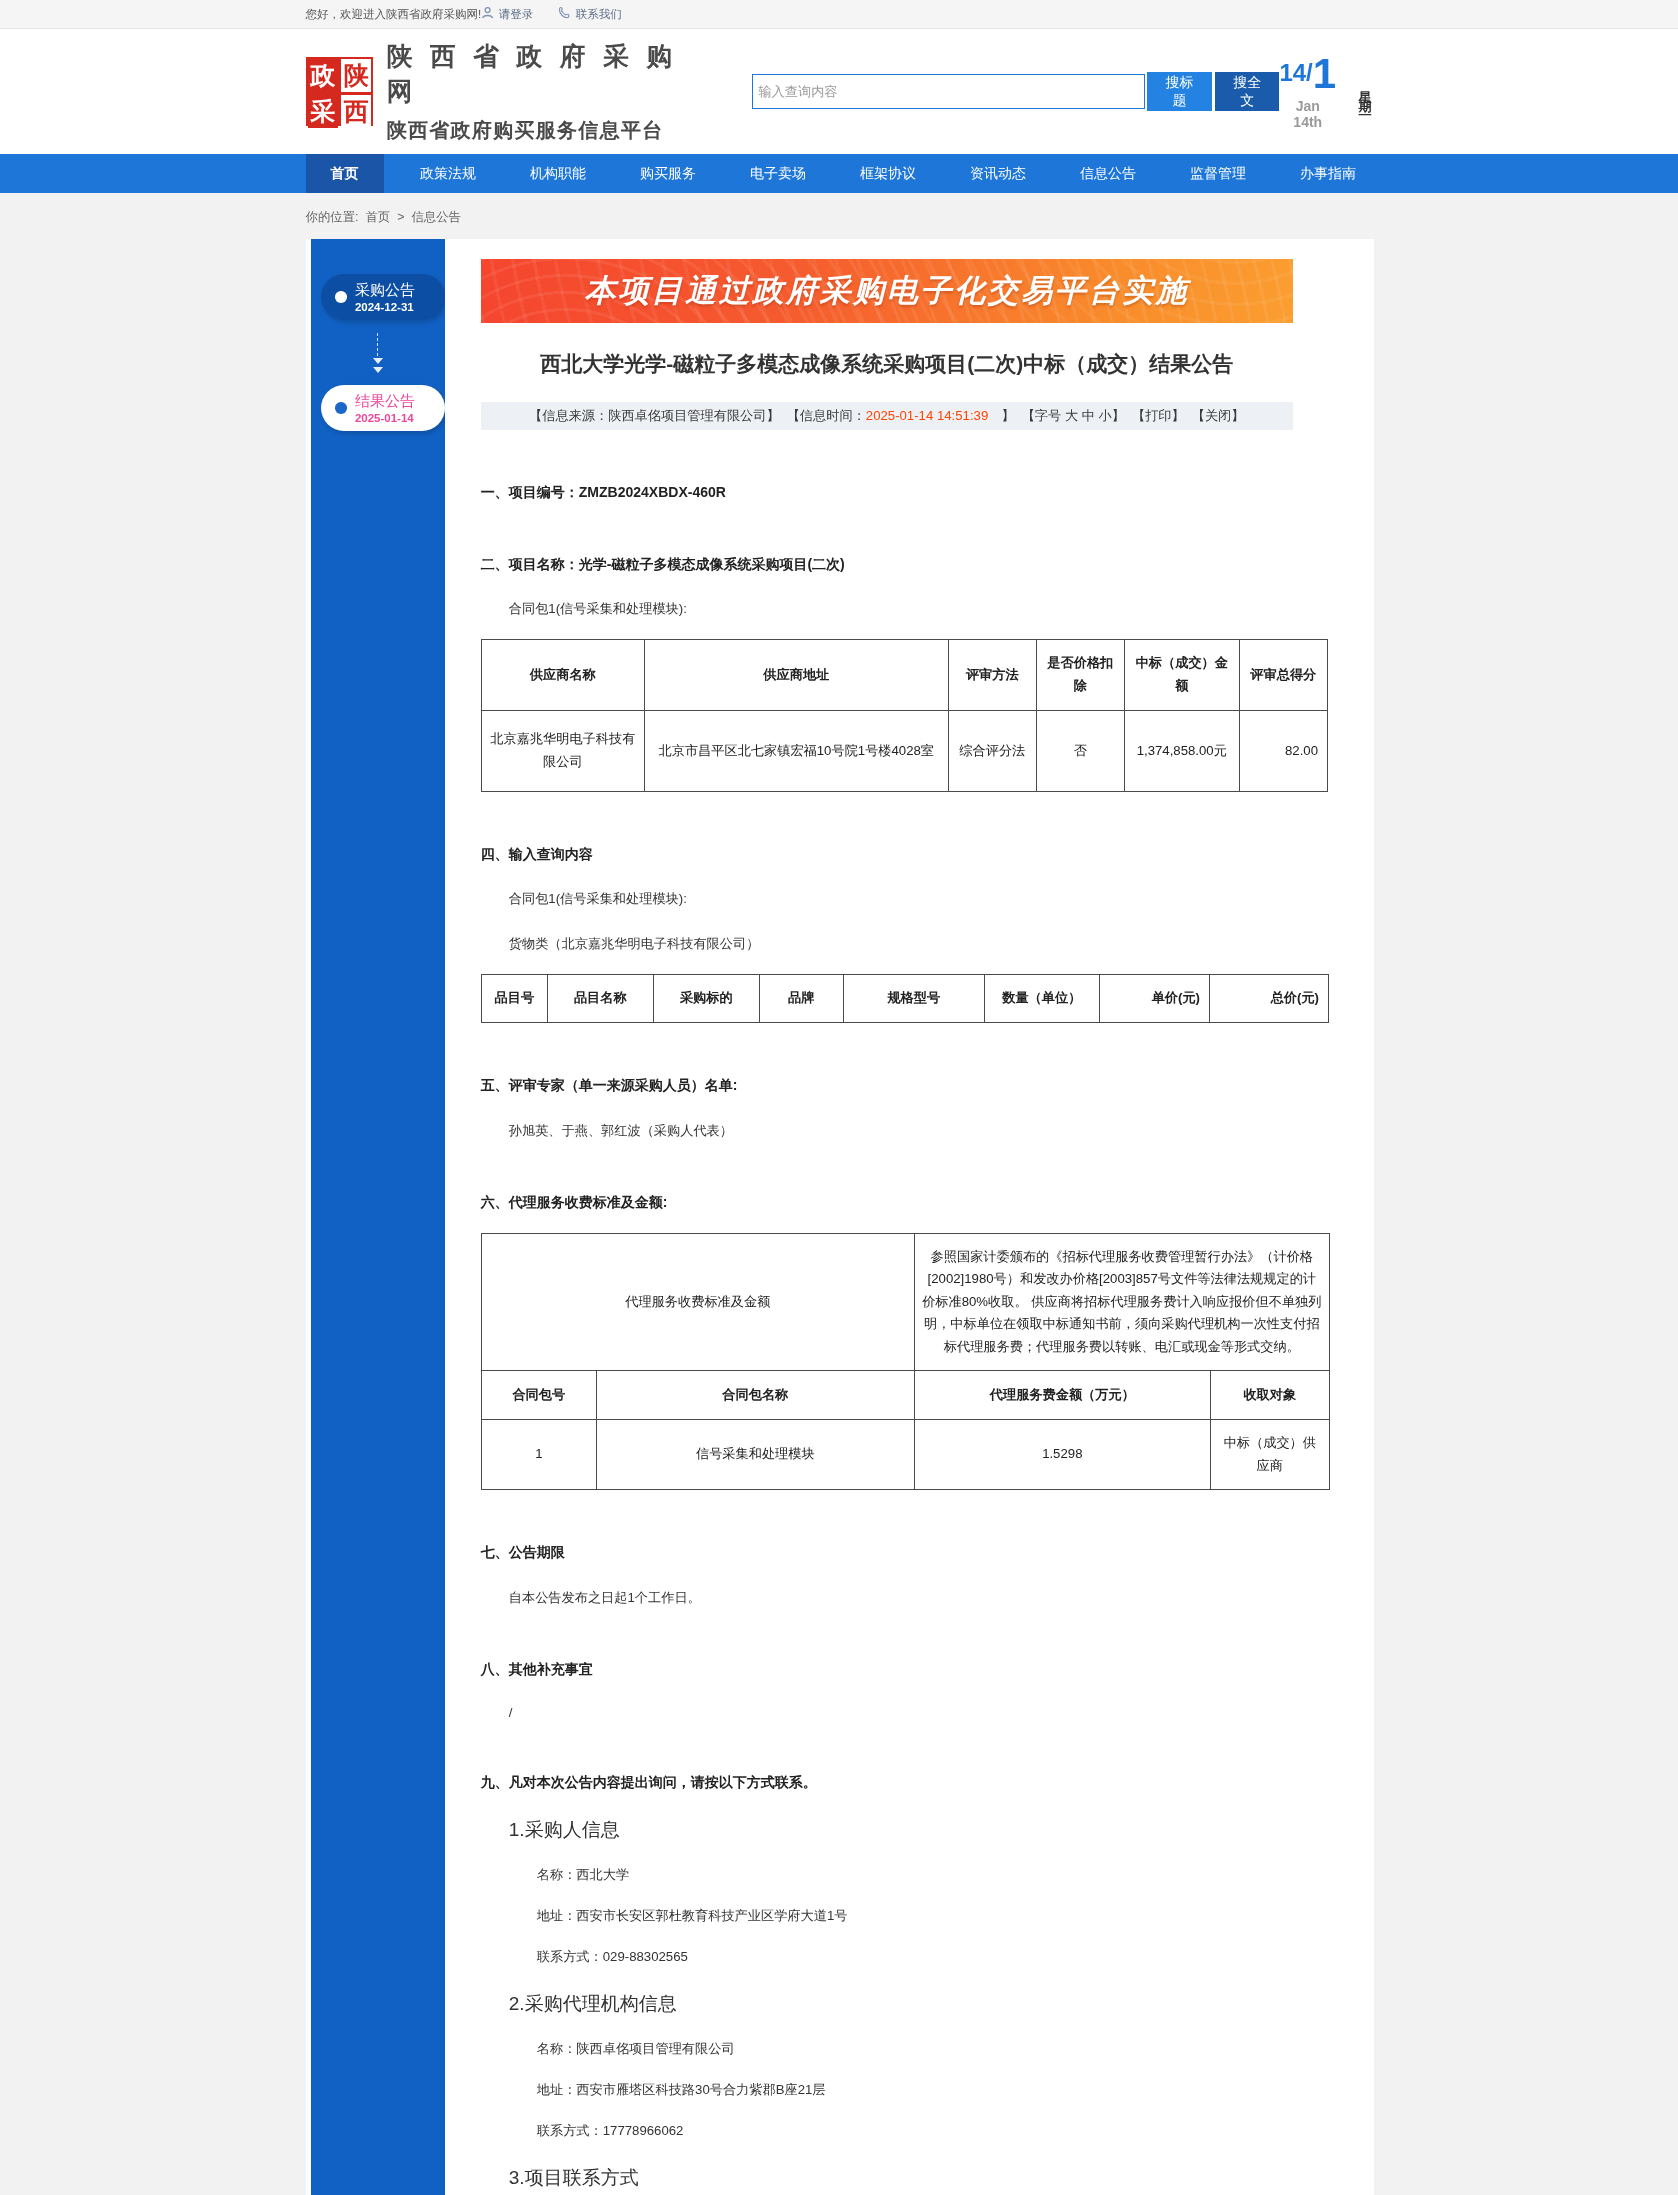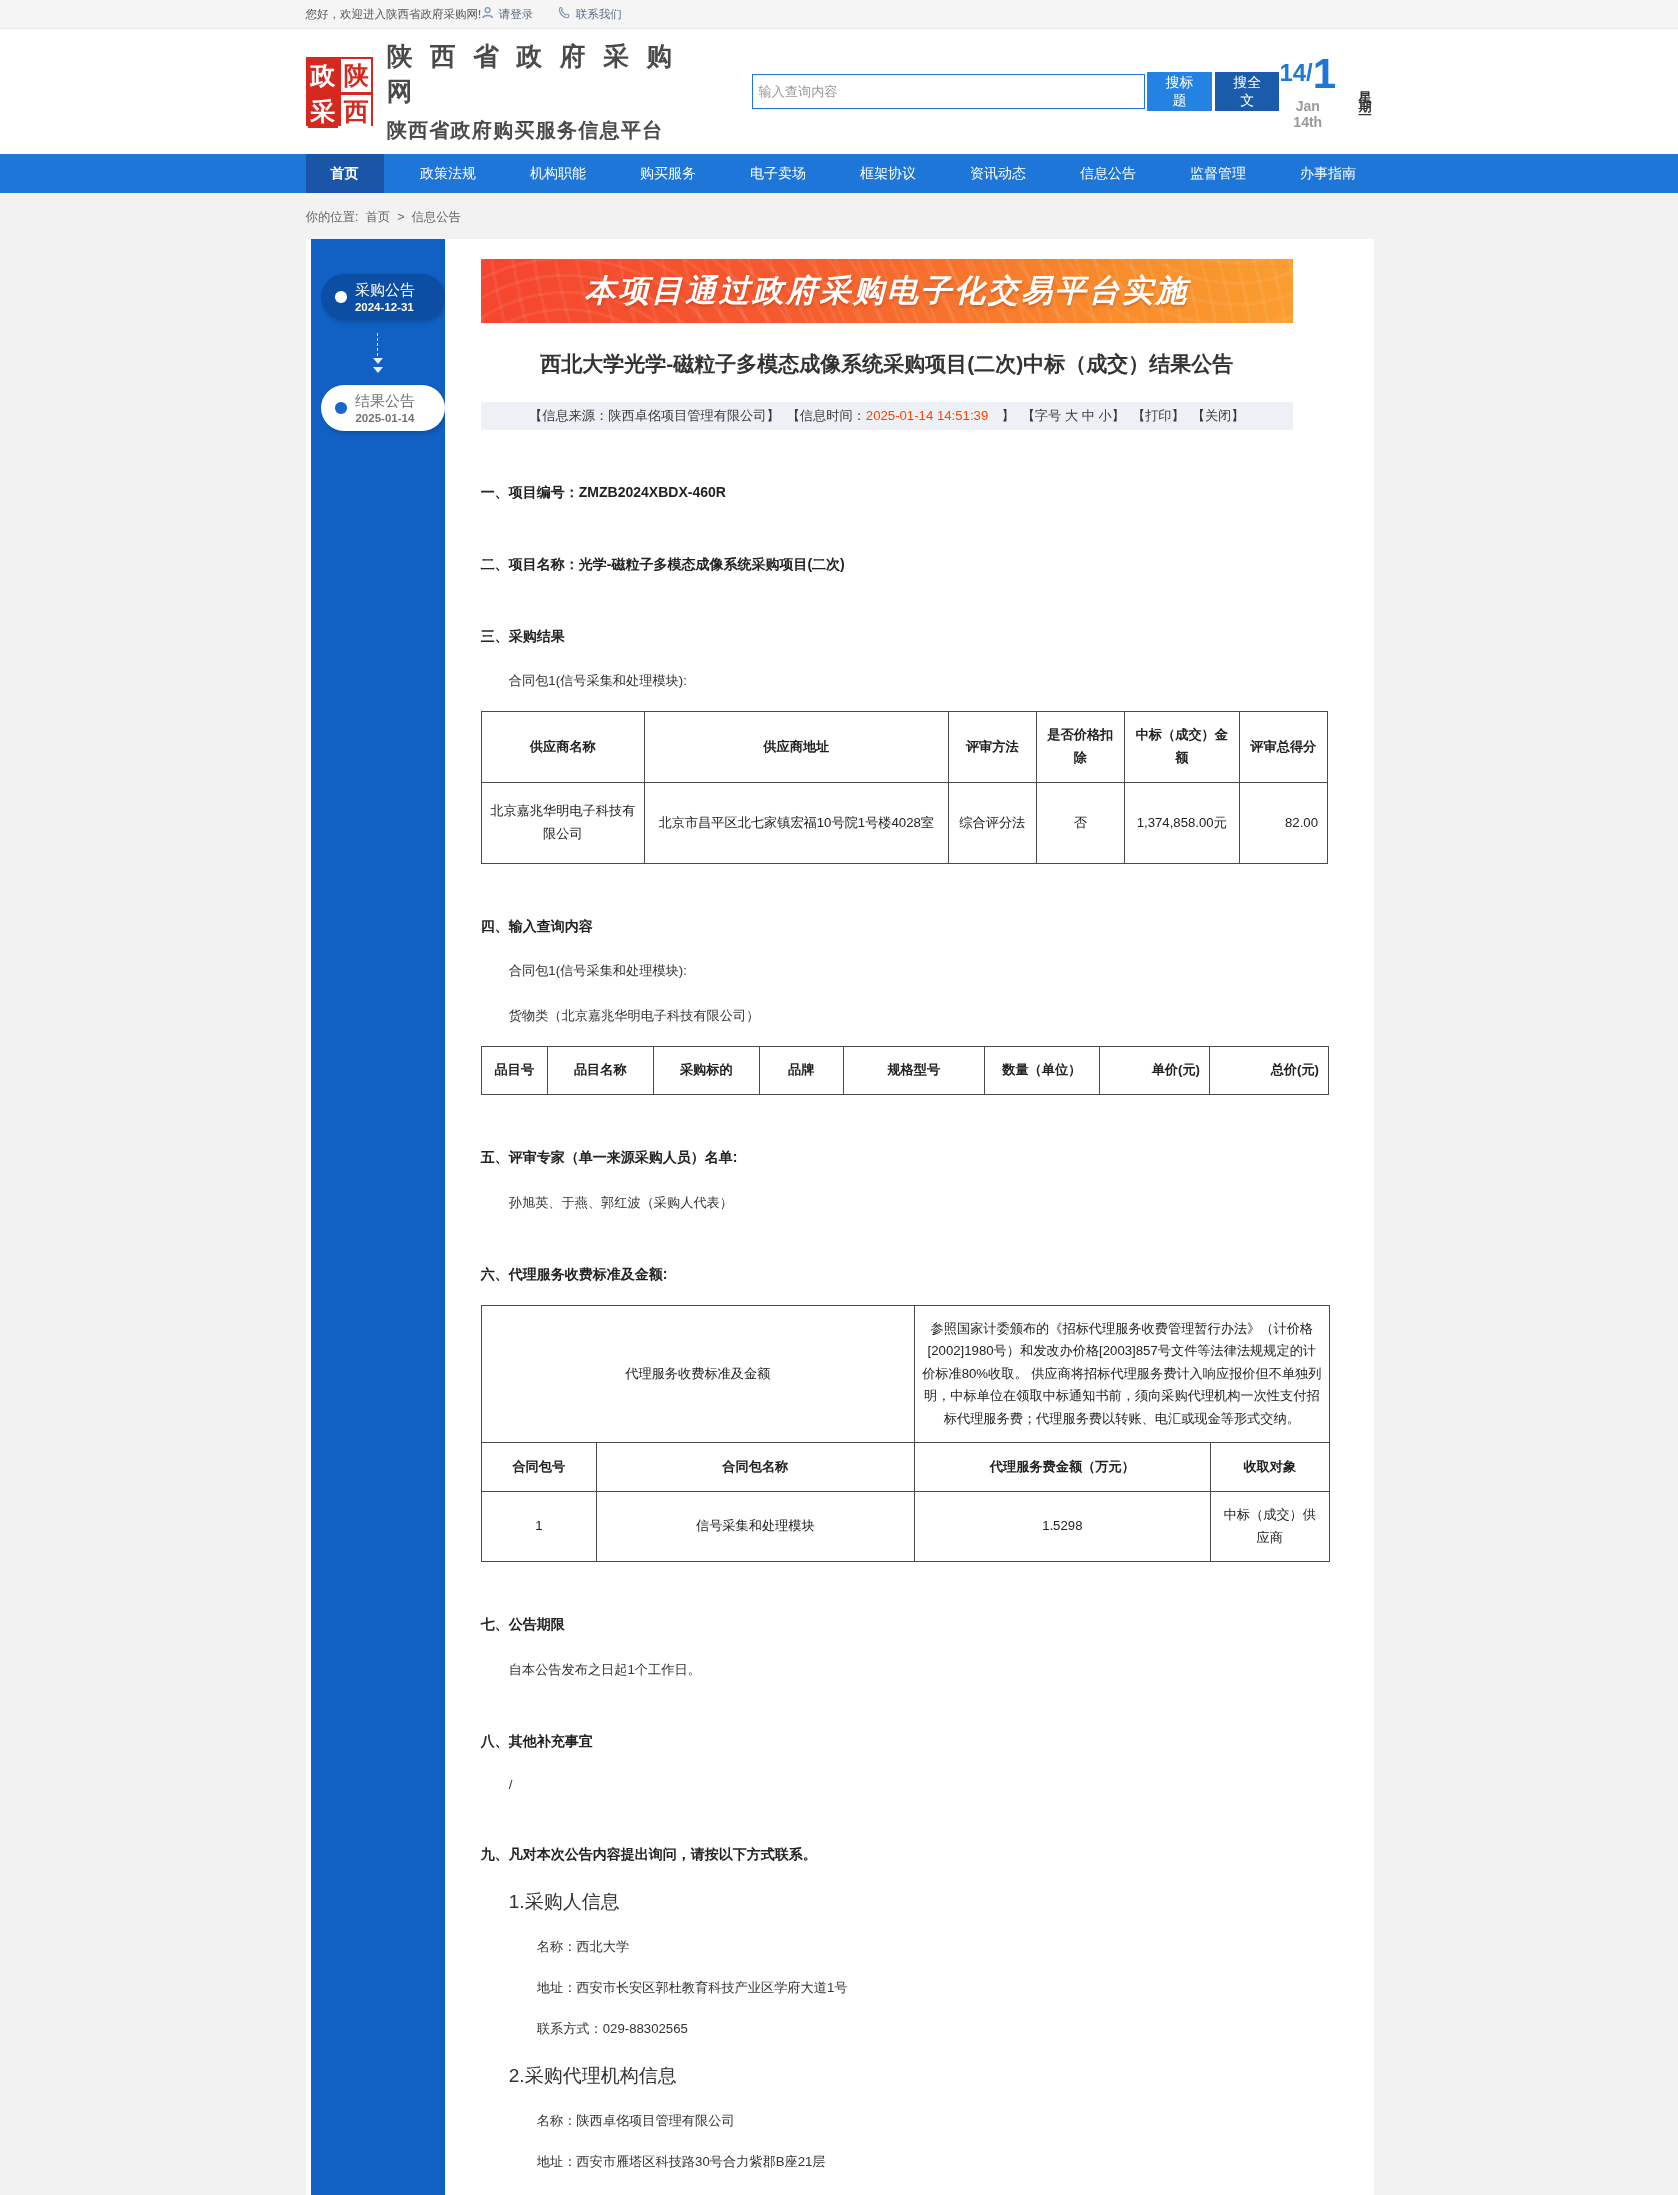--- a/index.html
+++ b/index.html
@@ -46,21 +46,21 @@
   
   .crumb-row { padding:16px 0 13.2px; font-size:12.4px; color:#666; }
   .crumb-row span { margin-right:3.5px; }
   .crumb-link { cursor:pointer; color:#666; }
 
   
   .content { display:flex; background:#fff; min-height:1853px; }
   .sidebar { width:134px; flex-shrink:0; margin-left:5.3px; background:#1161c4; padding-top:35px; }
   .step { width:124px; height:46px; margin-left:10.6px; border-radius:23px; display:flex; align-items:center; cursor:pointer; }
   .step.done { background:#0c4ea3; color:#fff; box-shadow:1.8px 2.6px 5.3px rgba(0,0,0,.18); }
-  .step.current { background:#fff; color:#737373; box-shadow:1.8px 2.6px 5.3px rgba(0,0,0,.18);text-align:center; }
+  .step.current { background:#fff; color:#ec4899; box-shadow:1.8px 2.6px 5.3px rgba(0,0,0,.18); }
   .step-dot { width:11.5px; height:11.5px; border-radius:50%; margin-left:14px; flex-shrink:0; }
   .step.done .step-dot { background:#fff; }
   .step.current .step-dot { background:#1a66c9; }
   .step-texts { margin-left:8px; }
   .step-label { font-size:15px; font-weight:normal; line-height:1.1; }
   .step-date { font-size:11.5px; font-weight:bold; margin-top:2.6px; }
   .step-arrow { display:flex; flex-direction:column; align-items:center; margin:12.4px 0 12.4px 0; width:134px; }
   .step-dash { height:23px; border-left:1.8px dashed rgba(255,255,255,.85); }
   .tri { width:0; height:0; border-left:5.3px solid transparent; border-right:5.3px solid transparent; border-top:6.2px solid rgba(255,255,255,.9); margin-top:2.6px; }
 
@@ -214,21 +214,20 @@
         <span><span>【字号</span>
           <span class="meta-act">大</span>
           <span class="meta-act">中</span>
           <span class="meta-act">小</span><span>】</span></span>
         <span class="meta-act">【打印】</span>
         <span class="meta-act">【关闭】</span>
       </div>
 
       <div class="sec-h">一、项目编号：ZMZB2024XBDX-460R</div>
       <div class="sec-h">二、项目名称：光学-磁粒子多模态成像系统采购项目(二次)</div>
-      <div class="sec-h">三、采购结果</div>
       <div class="sec-p">合同包1(信号采集和处理模块):</div>
 
       <table class="tbl tbl-result">
         <colgroup>
             <col style="width:163px">
             <col style="width:304px">
             <col style="width:88px">
             <col style="width:88px">
             <col style="width:115px">
             <col style="width:88px">

